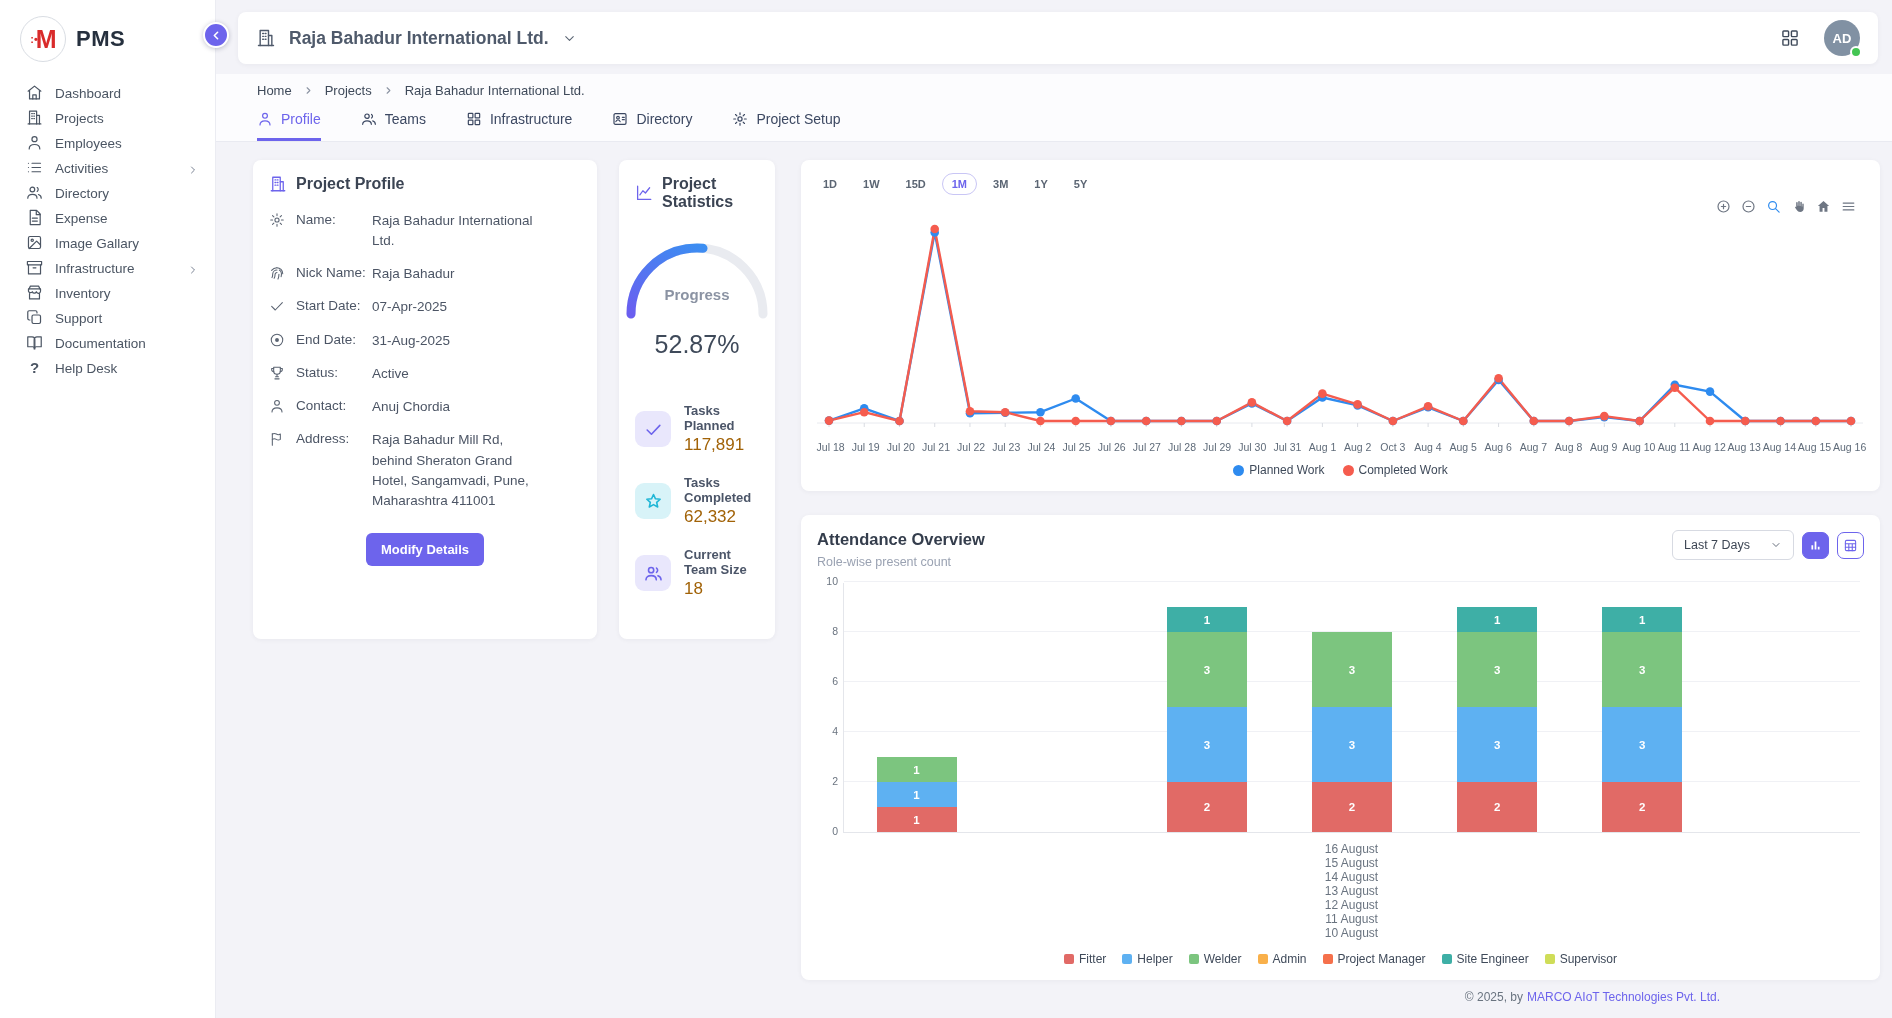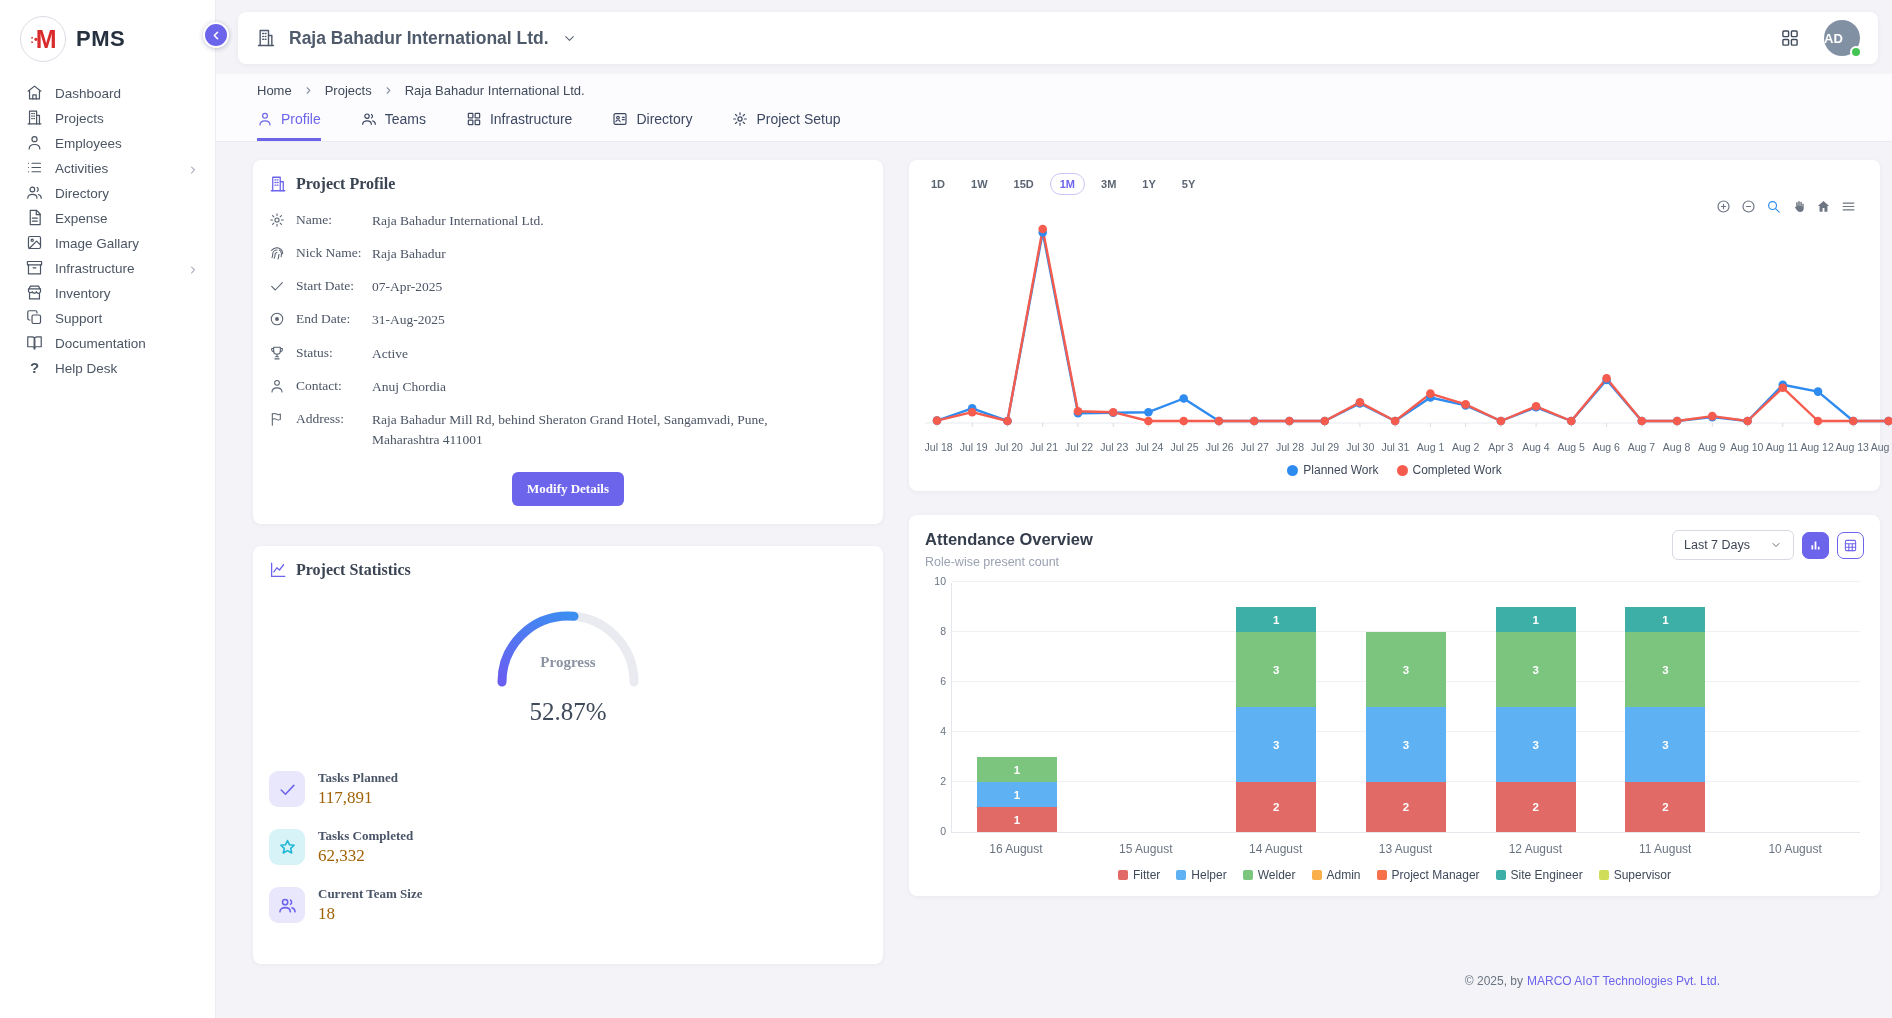--- a/index.html
+++ b/index.html
@@ -29,34 +29,34 @@
   .main { flex:1; display:flex; flex-direction:column; min-width:0; }
   .topbar { margin:12px 14px 0 22px; height:52px; background:#fff; border-radius:8px; display:flex; align-items:center;
     padding:0 18px; box-shadow:0 1px 5px rgba(30,34,60,.05); }
   .company { display:flex; align-items:center; gap:13px; color:#4f5a6b; font-size:17.5px; font-weight:600; cursor:pointer; }
   .company svg { width:20px; height:20px; color:#4f5a6b; }
   .company .cd svg { width:15px; height:15px; color:#5b6573; }
   .top-right { margin-left:auto; display:flex; align-items:center; gap:24px; }
   .grid-btn { cursor:pointer; color:#3f4a5a; }
   .grid-btn svg { width:20px; height:20px; }
   .avatar { width:36px; height:36px; border-radius:50%; background:#8191a3; color:#fff; font-size:13px; font-weight:bold;
-    display:flex; align-items:center; position:relative; cursor:pointer; }
+    display:flex; align-items:center; justify-content:center; position:relative; cursor:pointer; }
   .avatar .dot { position:absolute; right:-2px; bottom:-2px; width:12px; height:12px; border-radius:50%; background:#44c553; border:2px solid #fff; }
 
   .subheader { background:#fcfcfe; border-bottom:1px solid #e9eaf1; margin-top:10px; padding:9px 0 0 41px; }
   .breadcrumb { display:flex; align-items:center; gap:11px; font-size:13px; color:#3f4a5a; padding-bottom:13px; }
   .breadcrumb .sep svg { width:11px; height:11px; color:#8b93a2; }
   .breadcrumb .bc-item { cursor:pointer; }
   .tabs { display:flex; gap:40px; }
   .tab { display:flex; align-items:center; gap:8px; font-size:14px; color:#3c4862; padding-bottom:11px; border-bottom:3px solid transparent; cursor:pointer; font-weight:500; }
   .tab svg { width:16px; height:16px; }
   .tab.active { color:#6d64ec; border-color:#6d64ec; }
 
   .content { display:flex; gap:26px; padding:18px 12px 0 37px; align-items:flex-start; }
-  .col-left { width:630px; flex-shrink:0; display:flex; flex-direction:column; gap:22px;font-family:Liberation Serif, serif; }
+  .col-left { width:522px; flex-shrink:0; display:flex; flex-direction:row; gap:22px; }
   .col-right { flex:1; display:flex; flex-direction:column; gap:24px; min-width:0; }
   .card { background:#fff; border-radius:8px; box-shadow:0 1px 5px rgba(30,34,60,.05); }
 
   .card-head { display:flex; align-items:center; gap:9px; padding:15px 16px 11px; font-size:16px; font-weight:600; color:#3b4453; }
   .card-head svg { width:18px; height:18px; color:#6d64ec; }
 
   
   .prow { display:flex; padding:6.5px 16px; font-size:13.5px; color:#4c5565; align-items:flex-start; }
   .prow .pico svg { width:16px; height:16px; color:#5b6472; margin-right:11px; margin-top:1px; }
   .plabel { width:76px; flex-shrink:0; padding-top:1px; }
@@ -108,21 +108,21 @@
   .icon-btn.outline { border:1.5px solid #6d64ec; color:#6d64ec; background:#fff; }
 
   .bar-zone { padding:14px 20px 0 12px; }
   .bar-area { position:relative; height:250px; margin-left:30px; border-left:1px solid #e4e6eb; border-bottom:1px solid #e4e6eb; }
   .gridline { position:absolute; left:0; right:0; height:1px; background:#f0f1f5; }
   .y-lab { position:absolute; left:-30px; width:24px; text-align:right; font-size:10.5px; color:#6b7480; }
   .bar-cols { position:relative; display:flex; height:100%; align-items:flex-end; }
   .bar-col { flex:1; display:flex; justify-content:center; align-items:flex-end; height:100%; }
   .bar-stack { width:80px; display:flex; flex-direction:column-reverse; }
   .bar-seg { display:flex; align-items:center; justify-content:center; color:#fff; font-size:11.5px; font-weight:bold; }
-  .bar-xlabels { display:flex; margin-left:30px; padding-top:9px; }
+  .bar-xlabels { display:flex; margin-left:30px; padding-top:9px;flex-direction:column; }
   .bar-xlabels span { flex:1; text-align:center; font-size:12px; color:#6a7480; }
   .legend-bar { display:flex; justify-content:center; gap:16px; padding:12px 0 14px; font-size:12px; color:#3f4a5a; align-items:center; }
   .legend-bar .li { display:flex; align-items:center; gap:5px; cursor:pointer; }
   .legend-sq { width:10px; height:10px; border-radius:2px; }
 
   .footer { display:flex; justify-content:flex-end; padding:10px 172px 0 0; font-size:12px; color:#6a7480; }
   .footer .link { color:#6d64ec; cursor:pointer; margin-left:4px; }
 </style>
 </head>
 <body>
@@ -688,21 +688,21 @@
               <span>Jul 24</span>
               <span>Jul 25</span>
               <span>Jul 26</span>
               <span>Jul 27</span>
               <span>Jul 28</span>
               <span>Jul 29</span>
               <span>Jul 30</span>
               <span>Jul 31</span>
               <span>Aug 1</span>
               <span>Aug 2</span>
-              <span>Apr 3</span>
+              <span>Oct 3</span>
               <span>Aug 4</span>
               <span>Aug 5</span>
               <span>Aug 6</span>
               <span>Aug 7</span>
               <span>Aug 8</span>
               <span>Aug 9</span>
               <span>Aug 10</span>
               <span>Aug 11</span>
               <span>Aug 12</span>
               <span>Aug 13</span>

